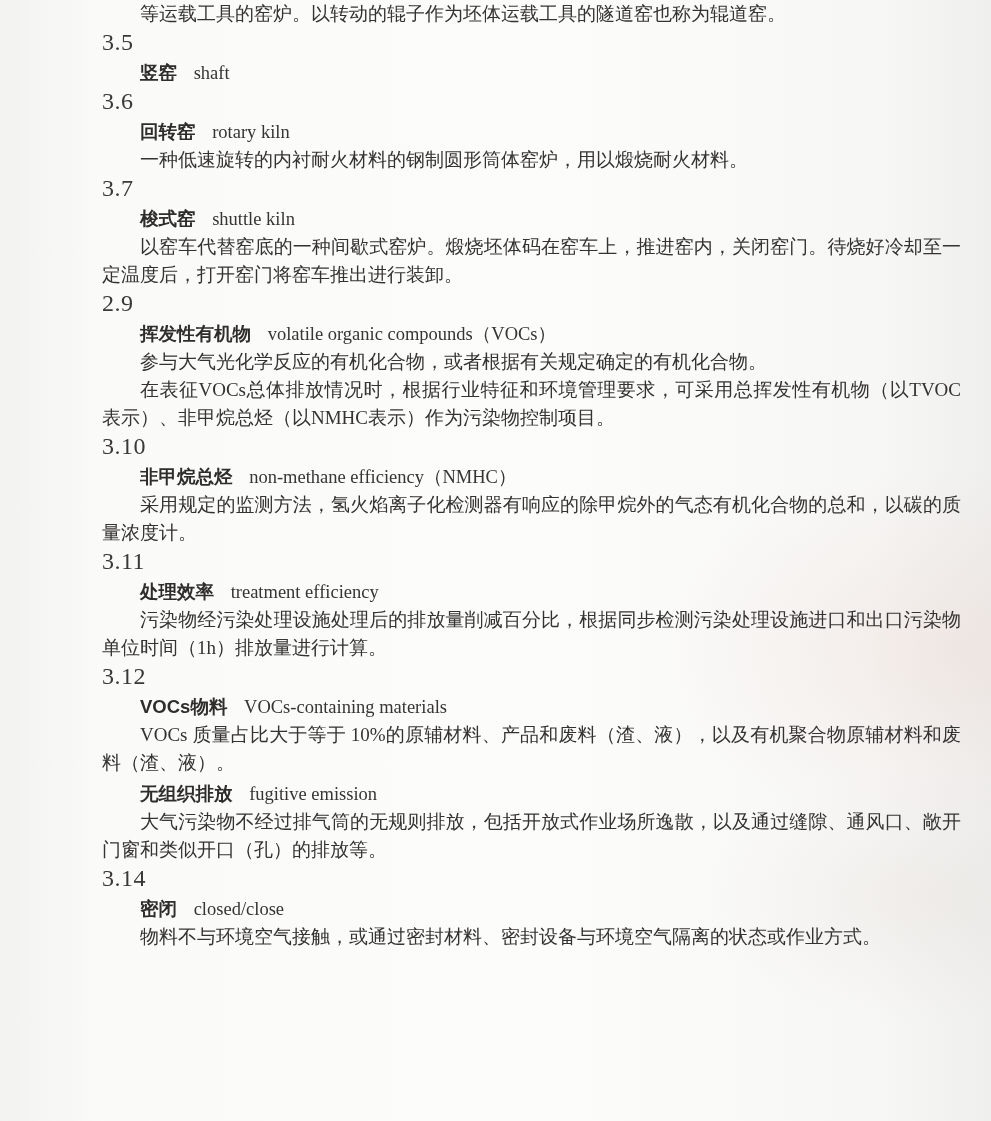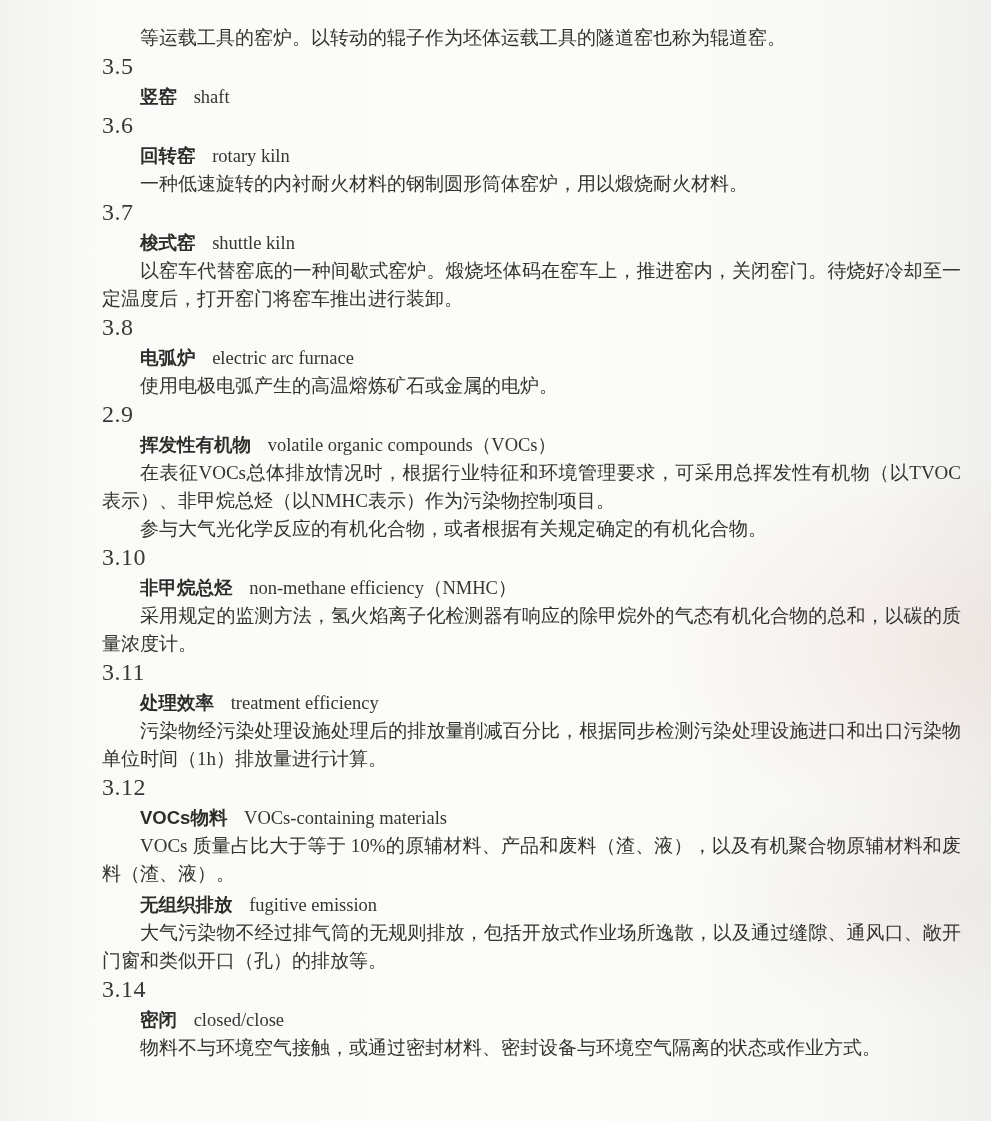--- a/index.html
+++ b/index.html
@@ -4,21 +4,21 @@
 <style>
   html, body { margin: 0; padding: 0; }
   body {
     width: 991px; height: 1121px; overflow: hidden;
     background: #eeeeec;
     font-family: "Liberation Serif", "DejaVu Serif", serif;
   }
   .page {
     box-sizing: border-box;
     width: 991px; height: 1121px;
-    padding: 24px 30px 0 102px;
+    padding: 0 30px 0 102px;
     position: relative;
     background:
       radial-gradient(ellipse 420px 260px at 96% 58%, rgba(226,185,178,0.20), rgba(226,185,178,0) 70%),
       radial-gradient(ellipse 300px 180px at 92% 80%, rgba(214,199,190,0.18), rgba(214,199,190,0) 70%),
       linear-gradient(90deg, #f2f2f0 0%, #fafaf8 10%, #fcfcfa 55%, #f7f7f5 88%, #efefed 100%);
     color: #333231;
     font-size: 19px;
     line-height: 28px;
   }
   p { margin: 0; }
@@ -71,35 +71,28 @@
   </section>
 
   <section>
     <p class="num">3.7</p>
     <p class="term">
       <span class="zh">梭式窑</span><span class="en">shuttle kiln</span>
     </p>
     <p class="def">以窑车代替窑底的一种间歇式窑炉。煅烧坯体码在窑车上，推进窑内，关闭窑门。待烧好冷却至一定温度后，打开窑门将窑车推出进行装卸。</p>
   </section>
 
-  <section>
-    <p class="num">3.8</p>
-    <p class="term">
-      <span class="zh">电弧炉</span><span class="en">electric arc furnace</span>
-    </p>
-    <p class="def">使用电极电弧产生的高温熔炼矿石或金属的电炉。</p>
-  </section>
 
   <section>
     <p class="num">2.9</p>
     <p class="term">
       <span class="zh">挥发性有机物</span><span class="en">volatile organic compounds（VOCs）</span>
     </p>
+    <p class="def">参与大气光化学反应的有机化合物，或者根据有关规定确定的有机化合物。</p>
     <p class="def">在表征VOCs总体排放情况时，根据行业特征和环境管理要求，可采用总挥发性有机物（以TVOC表示）、非甲烷总烃（以NMHC表示）作为污染物控制项目。</p>
-    <p class="def">参与大气光化学反应的有机化合物，或者根据有关规定确定的有机化合物。</p>
   </section>
 
   <section>
     <p class="num">3.10</p>
     <p class="term">
       <span class="zh">非甲烷总烃</span><span class="en">non-methane efficiency（NMHC）</span>
     </p>
     <p class="def">采用规定的监测方法，氢火焰离子化检测器有响应的除甲烷外的气态有机化合物的总和，以碳的质量浓度计。</p>
   </section>
 

